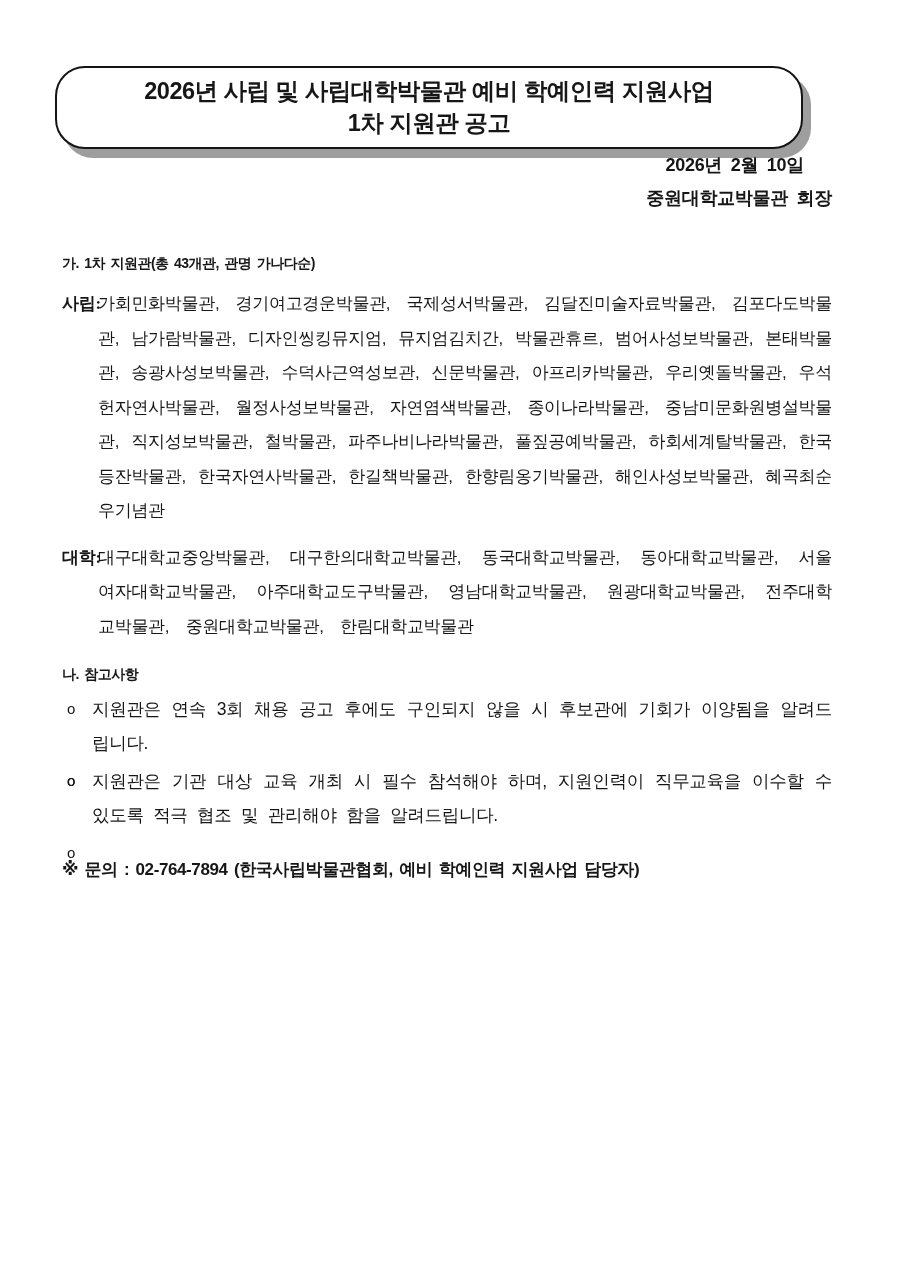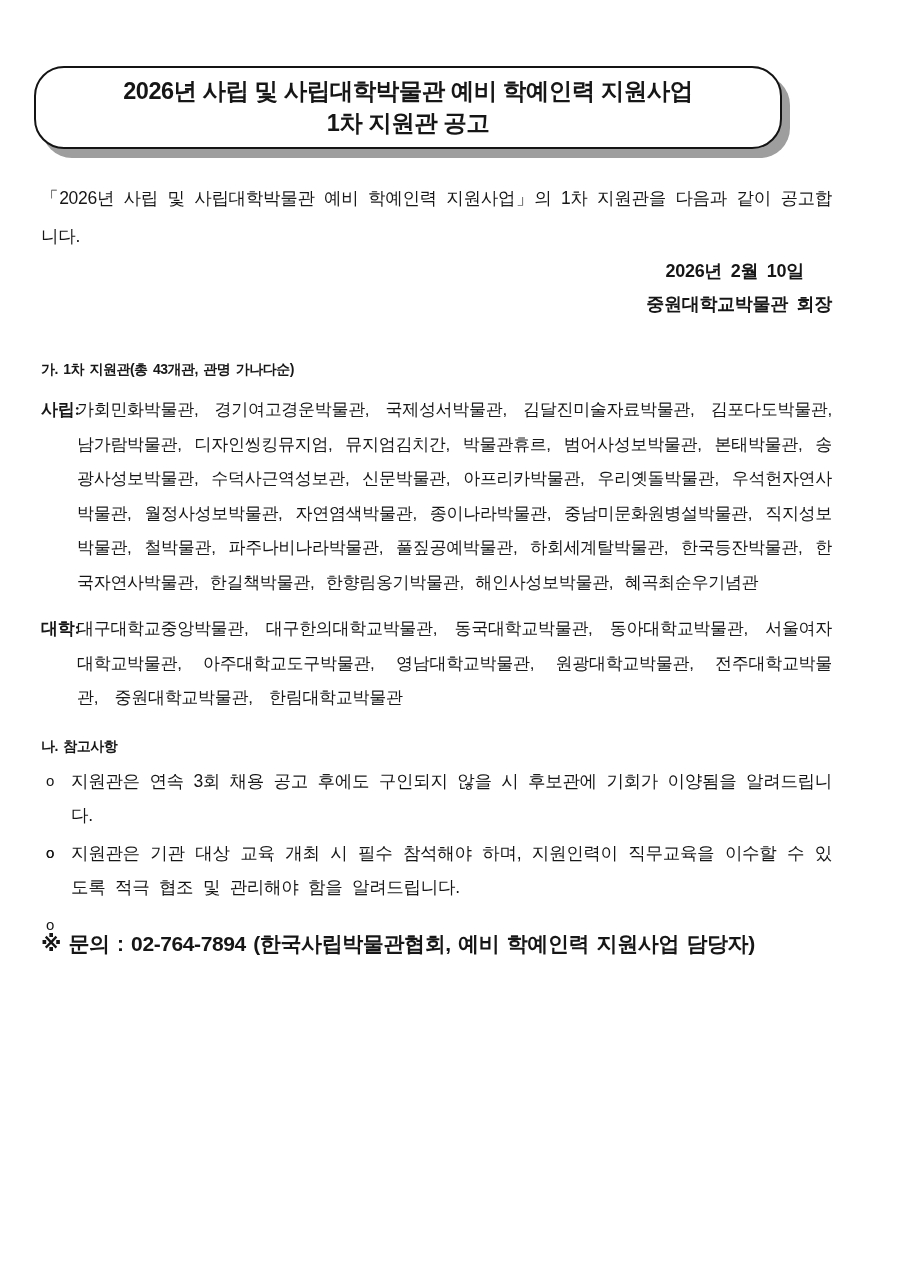--- a/index.html
+++ b/index.html
@@ -5,21 +5,21 @@
   * { margin: 0; padding: 0; box-sizing: border-box; }
   html, body { background: #ffffff; }
   body {
     width: 900px; height: 1269px;
     font-family: "Liberation Sans", "DejaVu Sans", sans-serif;
     color: #161616;
     overflow: hidden;
   }
   .page {
     width: 900px; height: 1159px;
-    padding: 66px 68px 0 41px;
+    padding: 66px 68px 0 62px;
     background: #ffffff;
     position: relative;
   }
 
   
   .title-box {
     width: 748px;
     margin-left: -7px;
     border: 2.5px solid #141414;
     border-radius: 30px;
@@ -88,36 +88,35 @@
   }
   .ref-item .bullet {
     position: absolute;
     left: 5px; top: 0;
     font-size: 15px;
   }
 
   .contact {
     margin-top: 26px;
     font-weight: bold;
-    font-size: 21px;
+    font-size: 17px;
     letter-spacing: -0.4px;
     word-spacing: 2px;
   }
 </style>
 </head>
 <body>
 
 <div class="page">
 
   <div class="title-box">
     <div>2026년 사립 및 사립대학박물관 예비 학예인력 지원사업</div>
     <div>1차 지원관 공고</div>
   </div>
 
-  <p class="intro">「2026년 사립 및 사립대학박물관 예비 학예인력 지원사업」의 1차 지원관을 다음과 같이 공고합니다.</p>
 
   <div class="dateline">
     <div class="date">2026년 2월 10일</div>
     <div class="issuer">중원대학교박물관 회장</div>
   </div>
 
   <h2 class="sec-heading sec-a">가. 1차 지원관(총 43개관, 관명 가나다순)</h2>
 
   <div class="museum-group group-private">
     <span class="group-label">사립:</span>

